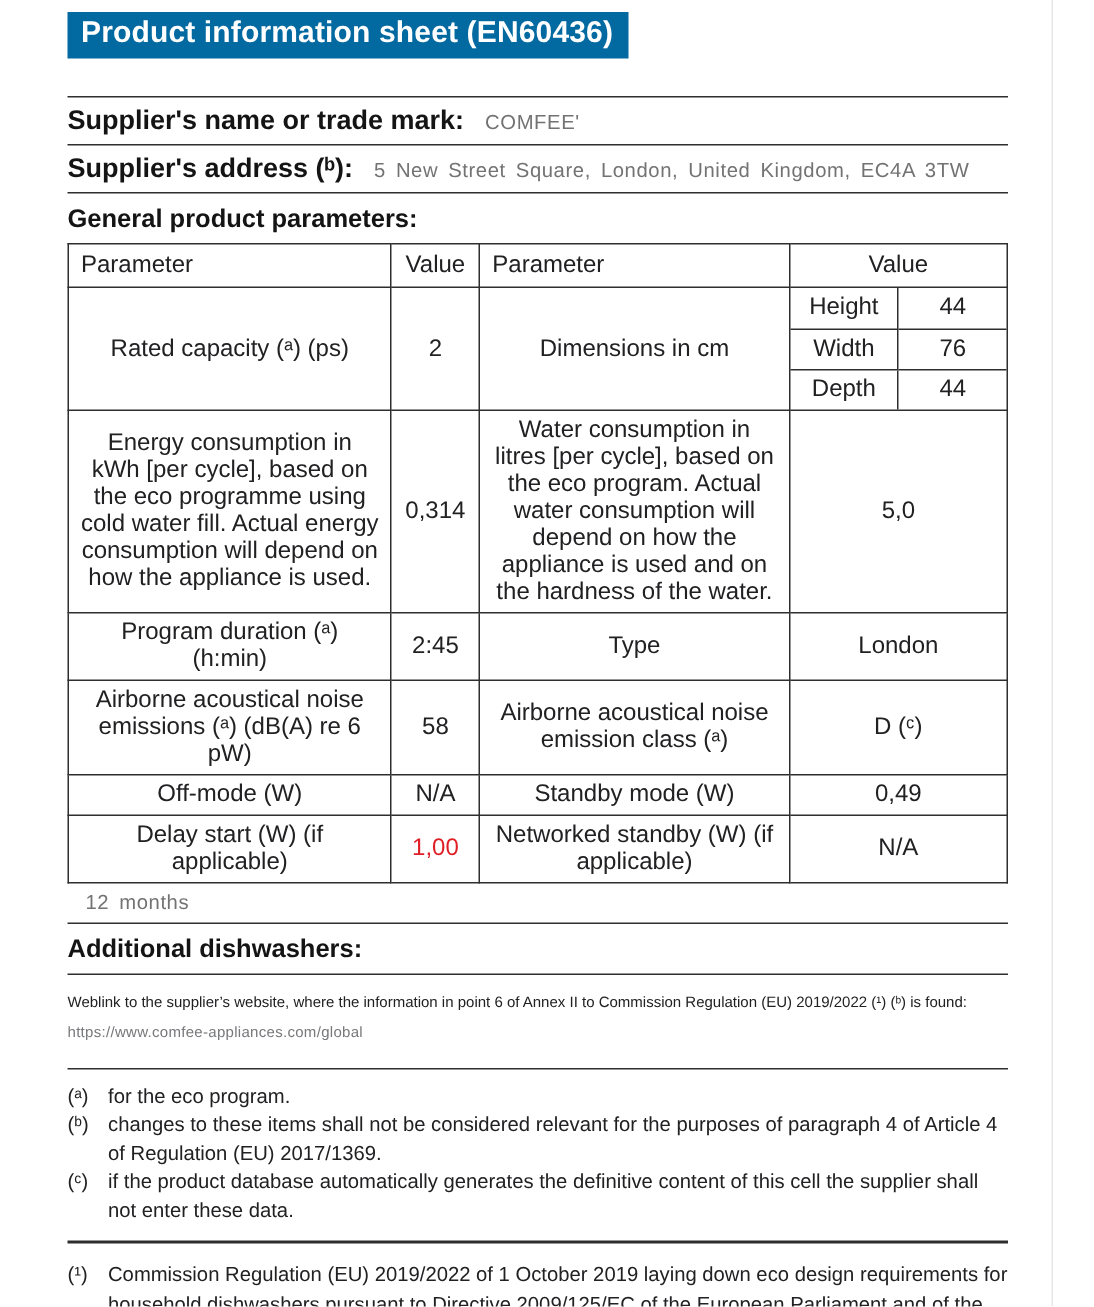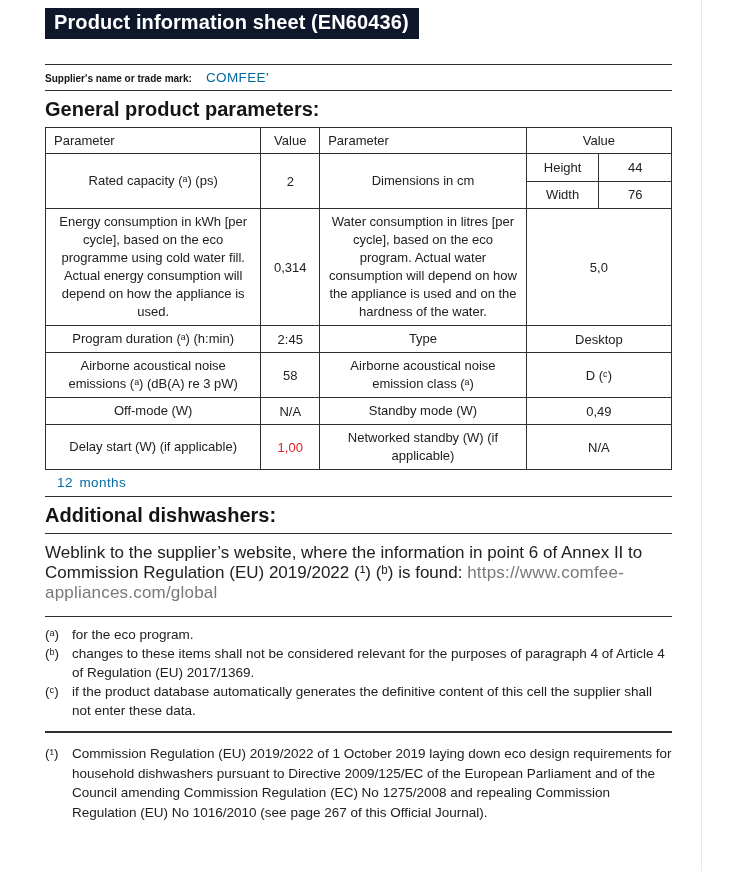--- a/index.html
+++ b/index.html
@@ -13,37 +13,37 @@
   body{
     width:729px;height:871px;overflow:hidden;background:#ffffff;
     font-family:"Liberation Sans","DejaVu Sans",sans-serif;
     color:var(--ink);
     -webkit-font-smoothing:antialiased;
   }
   .page{position:relative;padding:8px 57px 0 45px;height:100%;}
   .page-edge{position:absolute;top:0;bottom:0;left:701px;width:1px;background:#e7e7e7;}
 
   .title-bar{
-    display:inline-block;background:#0f172a;color:#ffffff;
+    display:inline-block;background:#0369a1;color:#ffffff;
     font-size:20px;font-weight:bold;letter-spacing:.1px;
     padding:3px 10px 5px 9px;margin-bottom:25px;
   }
 
   .supplier-block{border-bottom:1.6px solid var(--line);}
   .info-row{
     display:flex;align-items:baseline;border-top:1.6px solid var(--line);
     padding:5px 0 5px;font-size:13.5px;
   }
-  .info-label{font-weight:bold;font-size:10px;color:#141414;white-space:nowrap;}
-  .info-value{margin-left:14px;color:#0369a1;letter-spacing:.4px;word-spacing:2.5px;text-align:center;}
-
-  .section-heading{font-weight:bold;font-size:20px;color:#141414;padding:7px 0 6px;}
+  .info-label{font-weight:bold;font-size:18px;color:#141414;white-space:nowrap;}
+  .info-value{margin-left:14px;color:#737373;letter-spacing:.4px;word-spacing:2.5px;text-align:center;}
+
+  .section-heading{font-weight:bold;font-size:17px;color:#141414;padding:7px 0 6px;}
   .section-heading.bordered{border-bottom:1.6px solid var(--line);}
 
-  table.params{width:100%;border-collapse:collapse;border:1.4px solid var(--line);font-size:13px;table-layout:fixed;}
+  table.params{width:100%;border-collapse:collapse;border:1.4px solid var(--line);font-size:16px;table-layout:fixed;}
   .params col.c1{width:34.4%}.params col.c2{width:9.4%}
   .params col.c3{width:33.0%}.params col.c4{width:23.2%}
   .params th,.params td{border:1px solid var(--line);vertical-align:middle;}
   .params th{font-weight:normal;text-align:left;padding:5px 8px;height:26px;}
   .params th.center{text-align:center;}
   .pcell{padding:4px 8px;line-height:18px;text-align:center;}
   .vcell{padding:4px 4px;text-align:center;}
   .red{color:var(--accent-red);}
   .dims-cell{padding:0;}
   .dims-table{width:100%;border-collapse:collapse;}
@@ -53,21 +53,21 @@
   tr.tall td{height:42px;}
   tr.short td{height:25px;}
 
   .guarantee-row{
     display:flex;align-items:baseline;border-bottom:1.6px solid var(--line);
     padding:5px 0 6px;font-size:13.5px;
   }
   .guarantee-row .info-value{margin-left:12px;}
 
   .weblink{
-    font-size:17px;line-height:20px;margin:0;
+    font-size:10px;line-height:20px;margin:0;
     padding:9px 0 13px;border-bottom:1.4px solid var(--line);
   }
   .url{color:var(--url-gray);letter-spacing:.2px;}
 
   .footnotes{padding:8px 0 11px;border-bottom:2.5px solid var(--line);font-size:13.5px;line-height:19px;}
   .footnote{display:flex;}
   .fmarker{flex:0 0 27px;}
   .ftext{flex:1;}
 
   .reg-note{padding:11px 0 0;font-size:13.5px;line-height:19.5px;}
@@ -76,20 +76,24 @@
 <body>
 
 <div class="page">
 
   <div class="title-bar">Product information sheet (EN60436)</div>
 
   <div class="supplier-block">
     <div class="info-row">
       <span class="info-label">Supplier's name or trade mark:</span>
       <span class="info-value">COMFEE'</span>
+    </div>
+    <div class="info-row">
+      <span class="info-label">Supplier's address (ᵇ):</span>
+      <span class="info-value">5 New Street Square, London, United Kingdom, EC4A 3TW</span>
     </div>
   </div>
 
   <div class="section-heading">General product parameters:</div>
 
   <table class="params">
     <colgroup>
         <col class="c1">
         <col class="c2">
         <col class="c3">
@@ -112,38 +116,42 @@
           <table class="dims-table">
             <tbody>
               <tr>
                 <td class="dim-name">Height</td>
                 <td>44</td>
               </tr>
               <tr>
                 <td class="dim-name">Width</td>
                 <td>76</td>
               </tr>
+              <tr>
+                <td class="dim-name">Depth</td>
+                <td>44</td>
+              </tr>
             </tbody>
           </table>
         </td>
       </tr>
       <tr>
         <td class="pcell">Energy consumption in kWh [per cycle], based on the eco programme using cold water fill. Actual energy consumption will depend on how the appliance is used.</td>
         <td class="vcell">0,314</td>
         <td class="pcell">Water consumption in litres [per cycle], based on the eco program. Actual water consumption will depend on how the appliance is used and on the hardness of the water.</td>
         <td class="vcell">5,0</td>
       </tr>
       <tr class="short">
         <td class="pcell">Program duration (ᵃ) (h:min)</td>
         <td class="vcell">2:45</td>
         <td class="pcell">Type</td>
-        <td class="vcell">Desktop</td>
+        <td class="vcell">London</td>
       </tr>
       <tr class="tall">
-        <td class="pcell">Airborne acoustical noise emissions (ᵃ) (dB(A) re 3 pW)</td>
+        <td class="pcell">Airborne acoustical noise emissions (ᵃ) (dB(A) re 6 pW)</td>
         <td class="vcell">58</td>
         <td class="pcell">Airborne acoustical noise emission class (ᵃ)</td>
         <td class="vcell">D (ᶜ)</td>
       </tr>
       <tr class="short">
         <td class="pcell">Off-mode (W)</td>
         <td class="vcell">N/A</td>
         <td class="pcell">Standby mode (W)</td>
         <td class="vcell">0,49</td>
       </tr>

